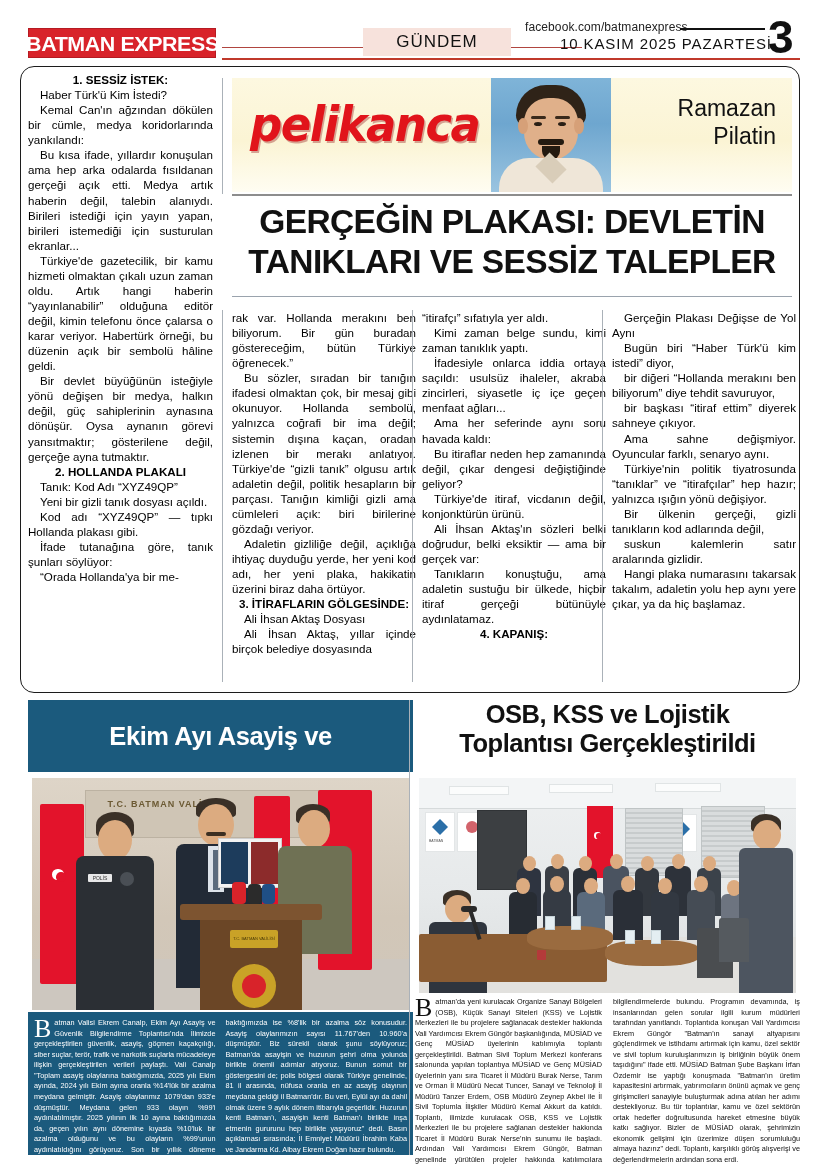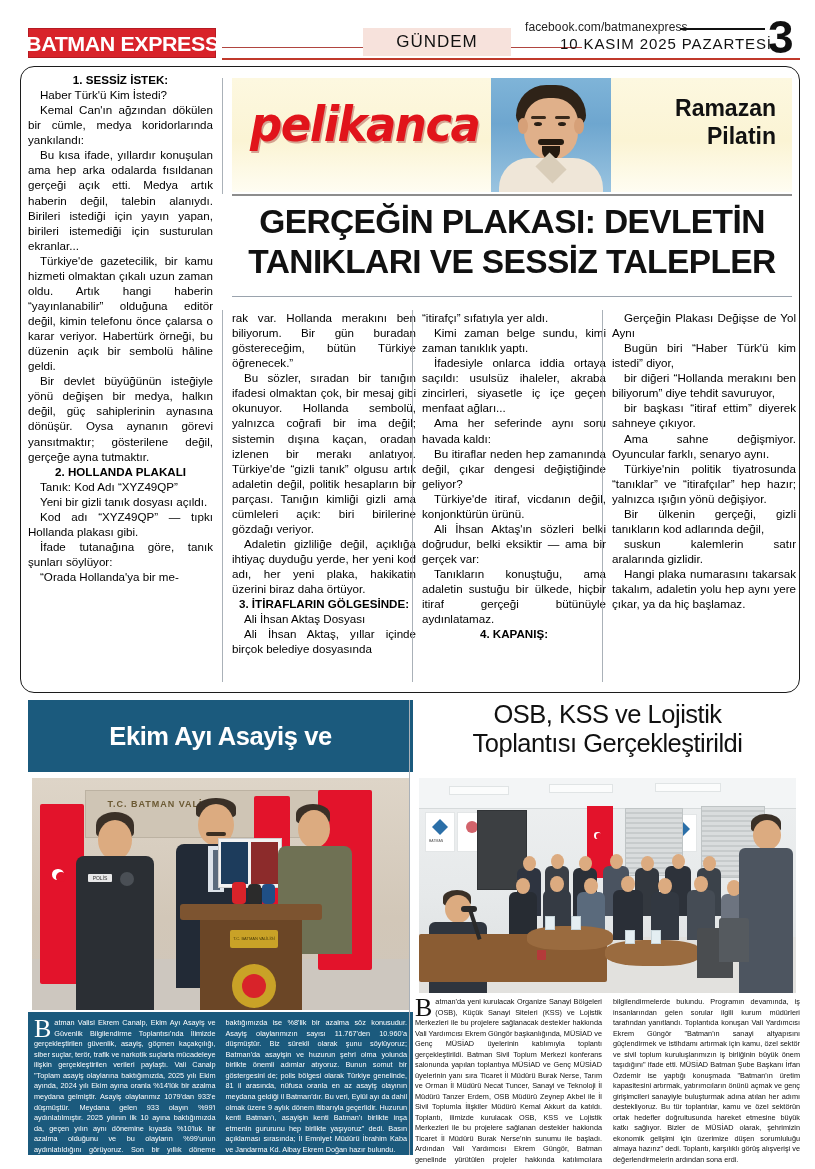--- a/index.html
+++ b/index.html
@@ -99,21 +99,21 @@
   .portrait .shirt{
     position:absolute;left:8px;top:80px;width:104px;height:36px;background:#efe6d8;
     border-radius:30px 30px 0 0;
   }
   .portrait .collar{
     position:absolute;left:48px;top:80px;width:24px;height:20px;background:#d9cdb9;
     transform:rotate(45deg);
   }
   .byline{
     position:absolute;right:16px;top:16px;text-align:right;
-    font-size:23px;font-weight:bold;line-height:1.22;color:#111;
+    font-size:23px;font-weight:normal;line-height:1.22;color:#111;
   }
 
   .banner-rule{position:absolute;left:232px;top:194px;width:560px;height:2px;background:#8d8d8d;}
 
   .headline{
     position:absolute;left:232px;top:202px;width:560px;
     text-align:center;font-weight:bold;font-size:33.5px;line-height:1.18;
     letter-spacing:-0.6px;color:#111;
     font-family:"Liberation Sans", sans-serif;
   }
@@ -150,21 +150,21 @@
   }
   .dropcapW{
     float:left;font-size:26px;line-height:20px;font-weight:normal;
     padding:1px 3px 0 0;color:#fff;font-family:"Liberation Serif", serif;
   }
 
   
   .artR{position:absolute;left:415px;top:700px;width:385px;height:455px;}
   .artR .hl{
     position:absolute;left:0;top:0;width:385px;
-    text-align:center;font-weight:normal;font-size:25.5px;line-height:1.12;
+    text-align:center;font-weight:bold;font-size:25.5px;line-height:1.12;
     letter-spacing:-0.5px;color:#111;
   }
   .photoR{
     position:absolute;left:4px;top:78px;width:377px;height:215px;overflow:hidden;
     background:#cfd3d4;
   }
   .artR .bodywrap{position:absolute;left:0;top:297px;width:385px;}
   .artR .twocol{column-count:2;column-gap:11px;}
   .artR .twocol p{
     margin:0;color:#111;font-size:7.3px;line-height:1.44;text-align:justify;

